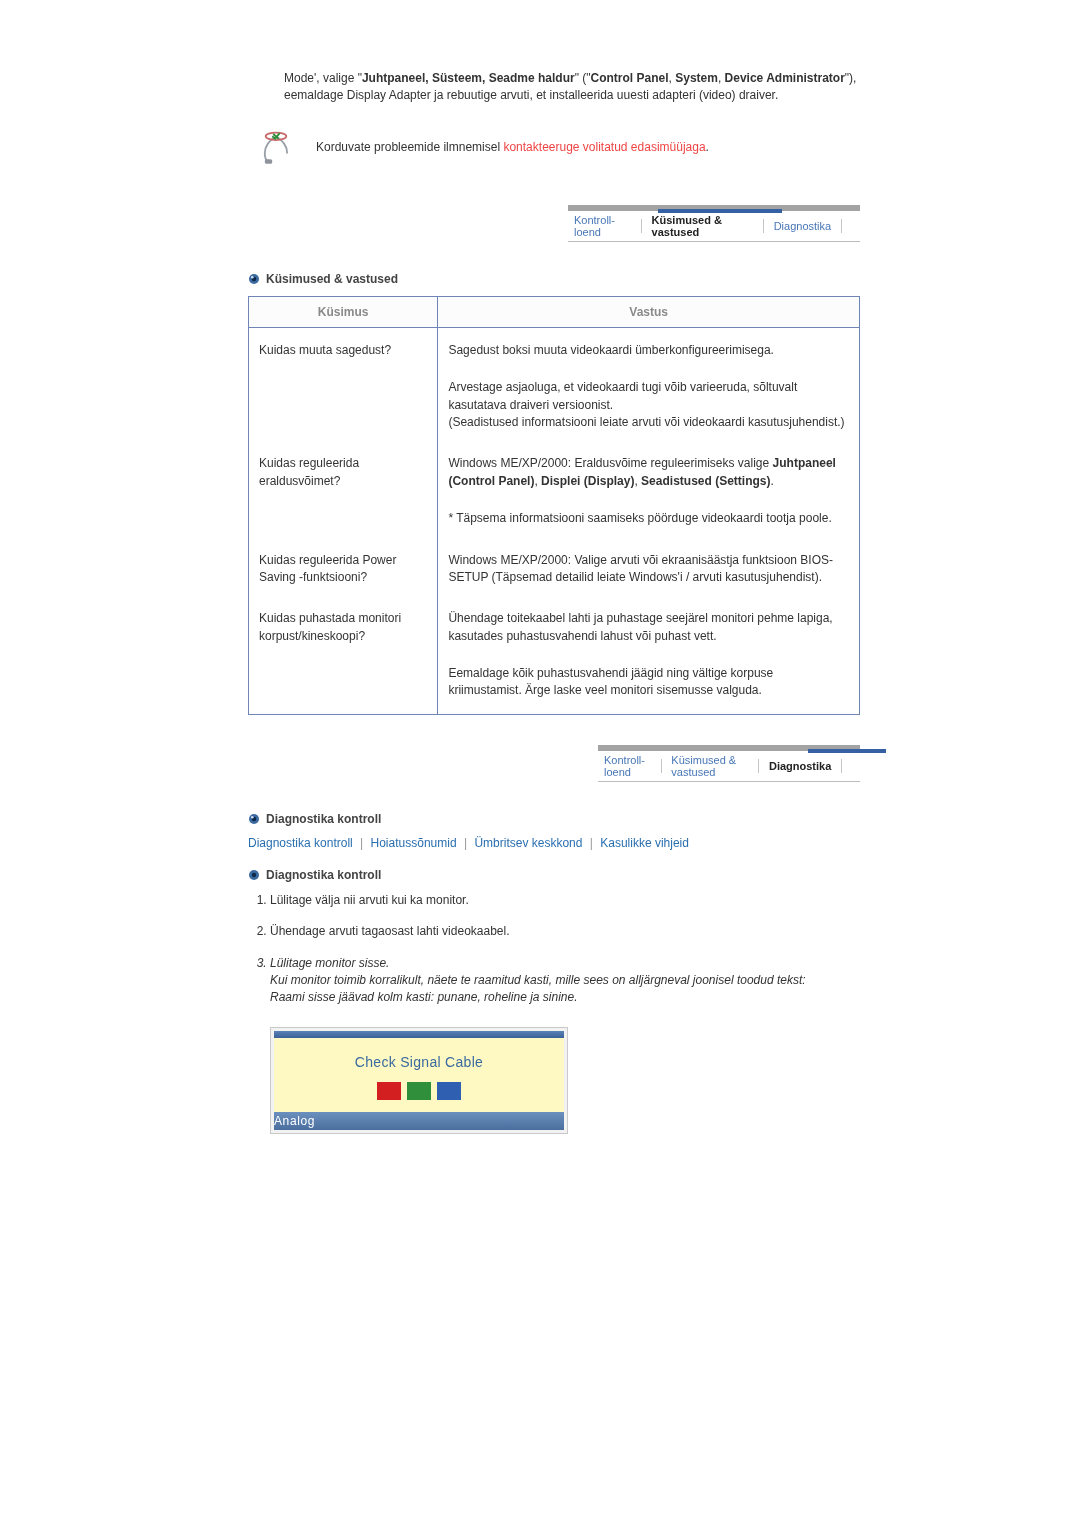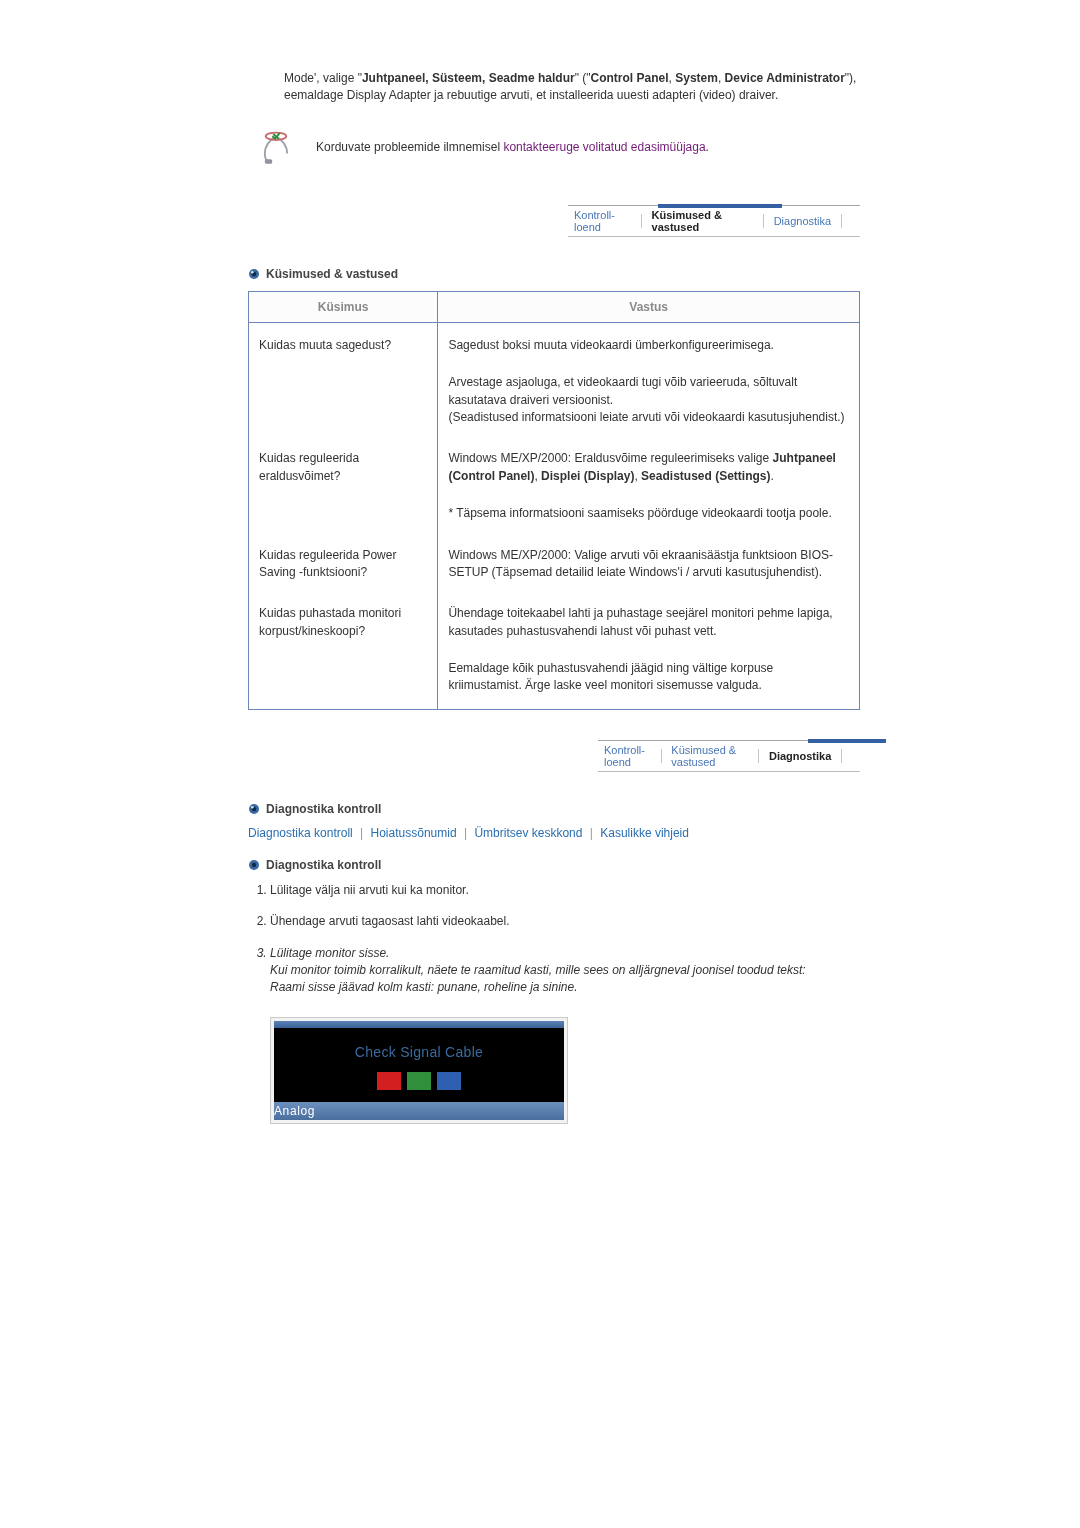--- a/index.html
+++ b/index.html
@@ -29,24 +29,24 @@
   .contact-icon {
     width: 28px;
     height: 34px;
     margin-right: 26px;
     margin-left: 14px;
     position: relative;
     flex-shrink: 0;
   }
   .contact-icon svg { display: block; }
   .contact-text { line-height: 1.4; }
-  .contact-text a { color: #701a75; text-decoration: none; }
+  .contact-text a { color: #ef4444; text-decoration: none; }
 
   .tabbar {
-    border-top: 1px solid #a3a3a3;
+    border-top: 6px solid #a3a3a3;
     border-bottom: 1px solid #bcbcbc;
     margin-left: 320px;
     margin-right: 0;
     margin-bottom: 0;
     position: relative;
     height: 30px;
   }
   .tabbar .tabs {
     display: flex;
     height: 100%;
@@ -147,21 +147,21 @@
     margin-left: 22px;
     background: #f2f2f2;
     padding: 4px;
     box-shadow: 0 0 0 1px #c9c9c9 inset;
   }
   .signal-box .inner {
     background: linear-gradient(#5a82b5, #3b6198);
     height: 7px;
   }
   .signal-box .body {
-    background: #000000;
+    background: #fef9c3;
     padding: 16px 0 8px 0;
     text-align: center;
   }
   .signal-box .msg {
     color: #3b6aa0;
     font-size: 14px;
     letter-spacing: .3px;
     margin-bottom: 12px;
     font-weight: 500;
   }

